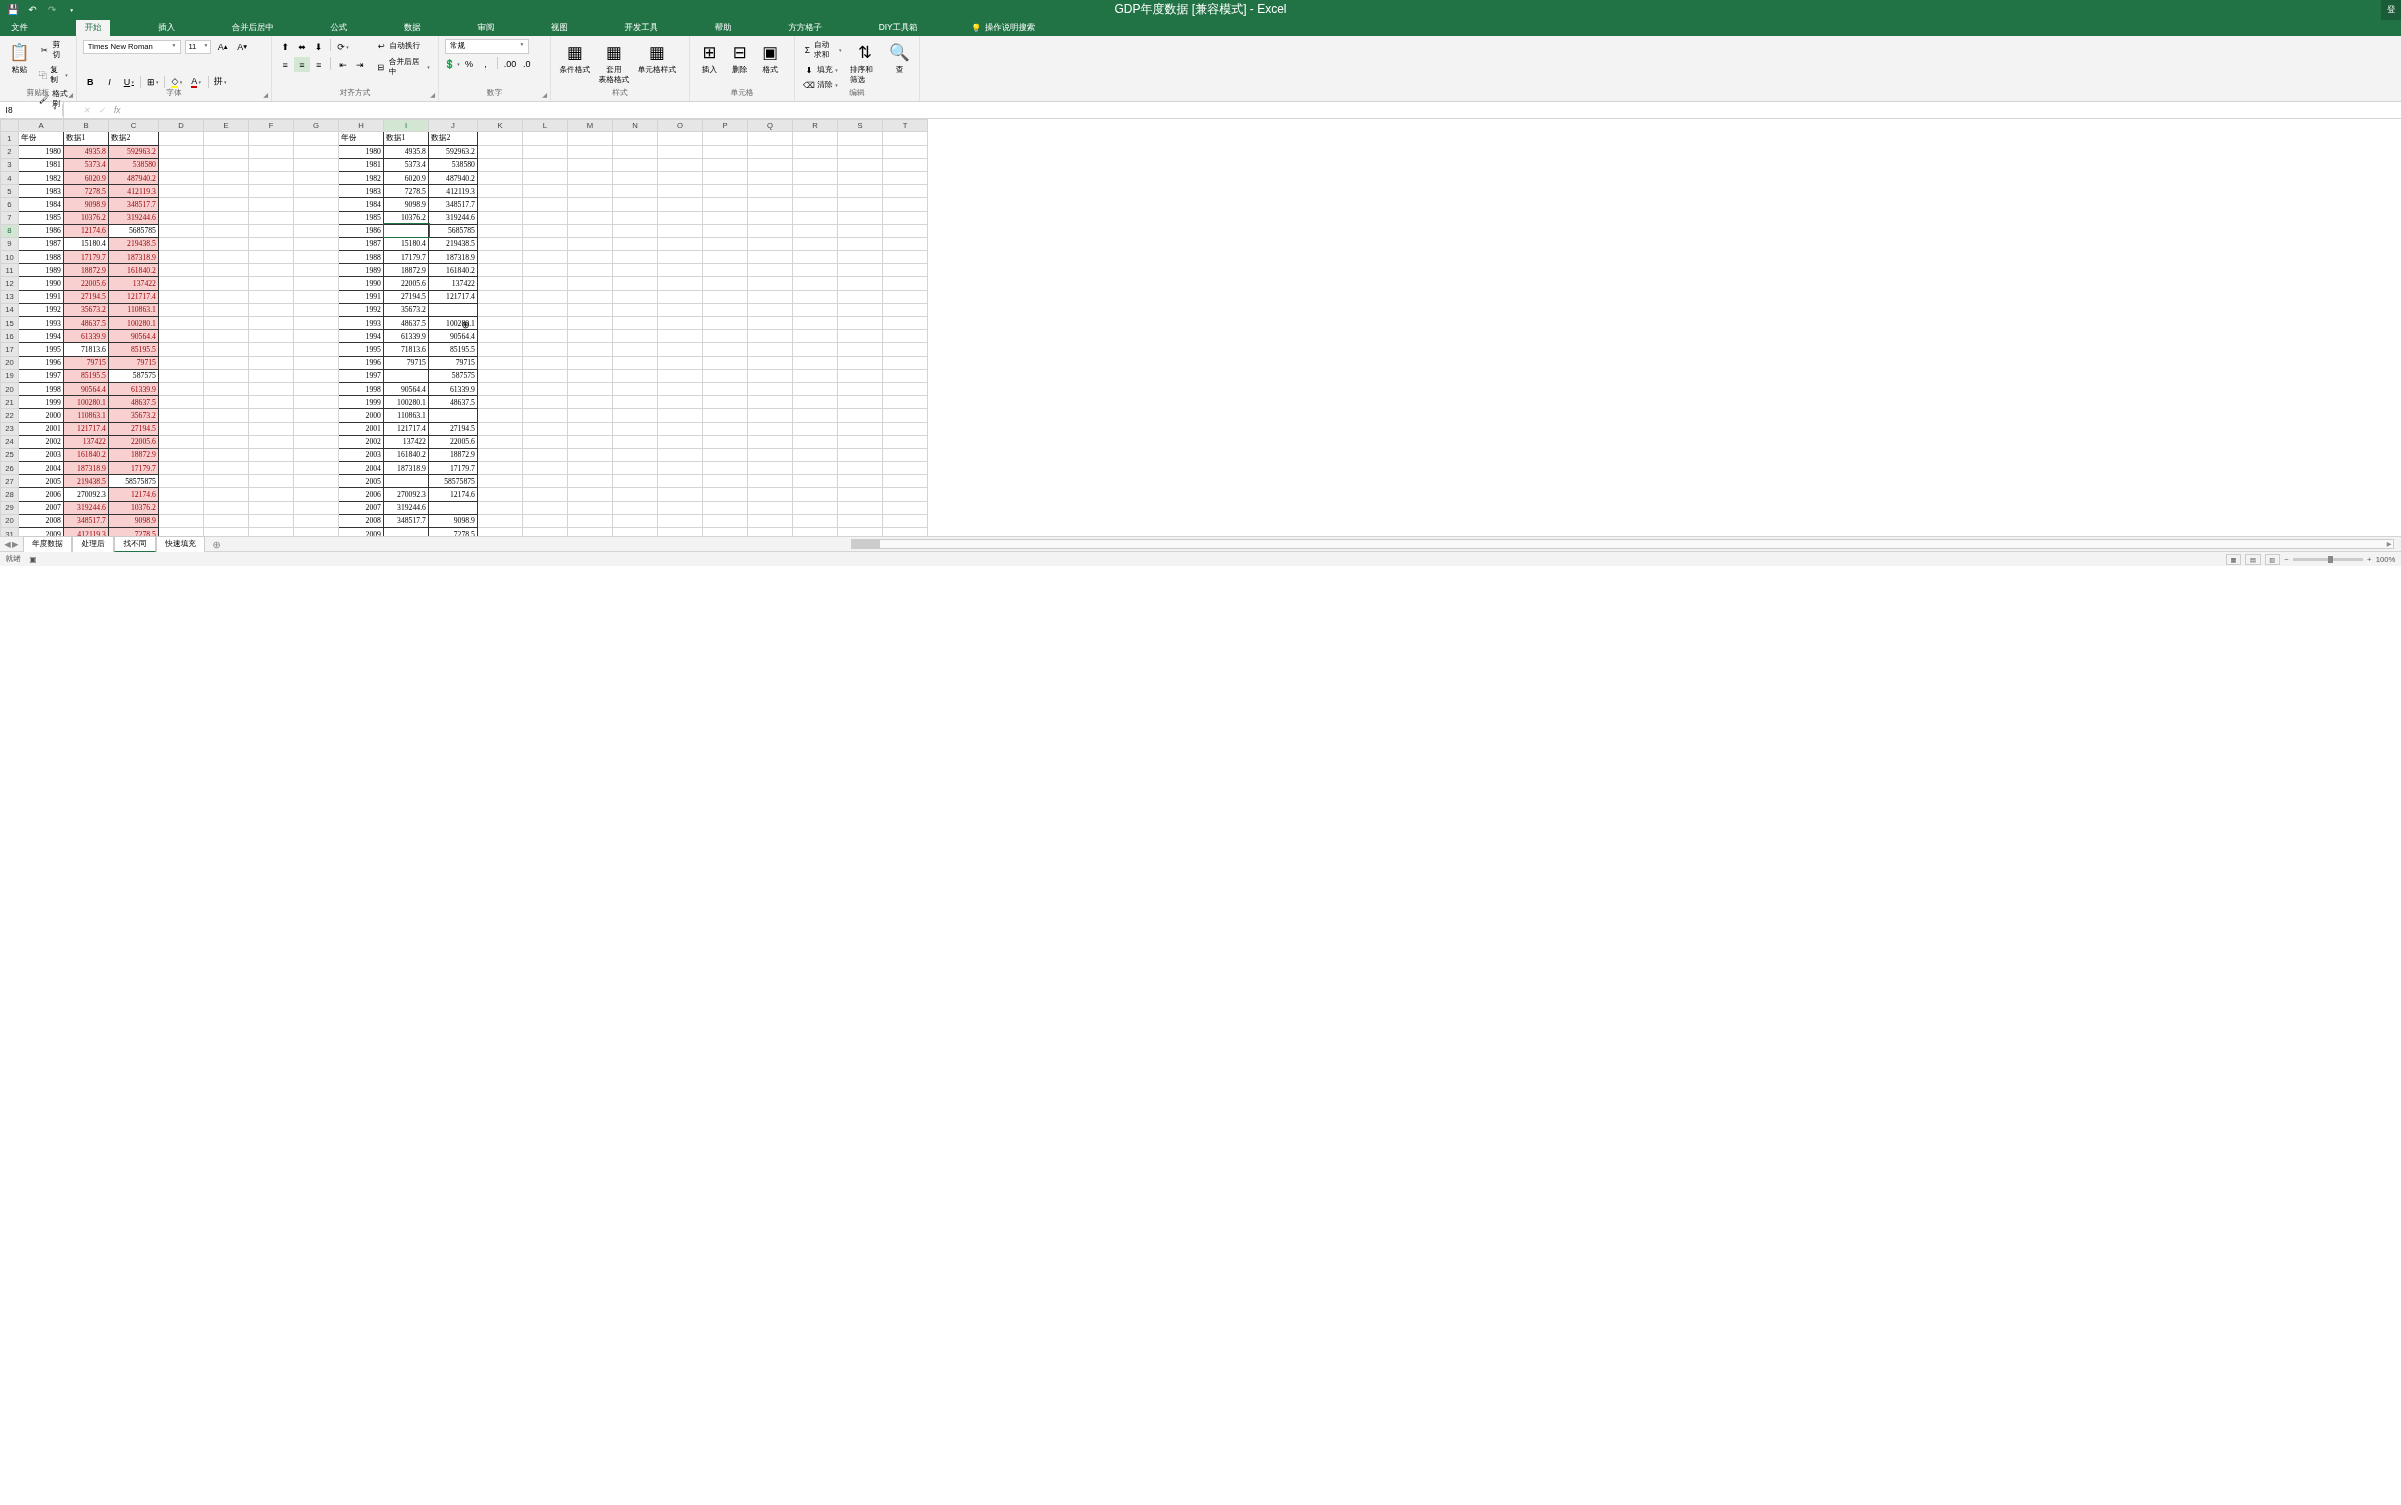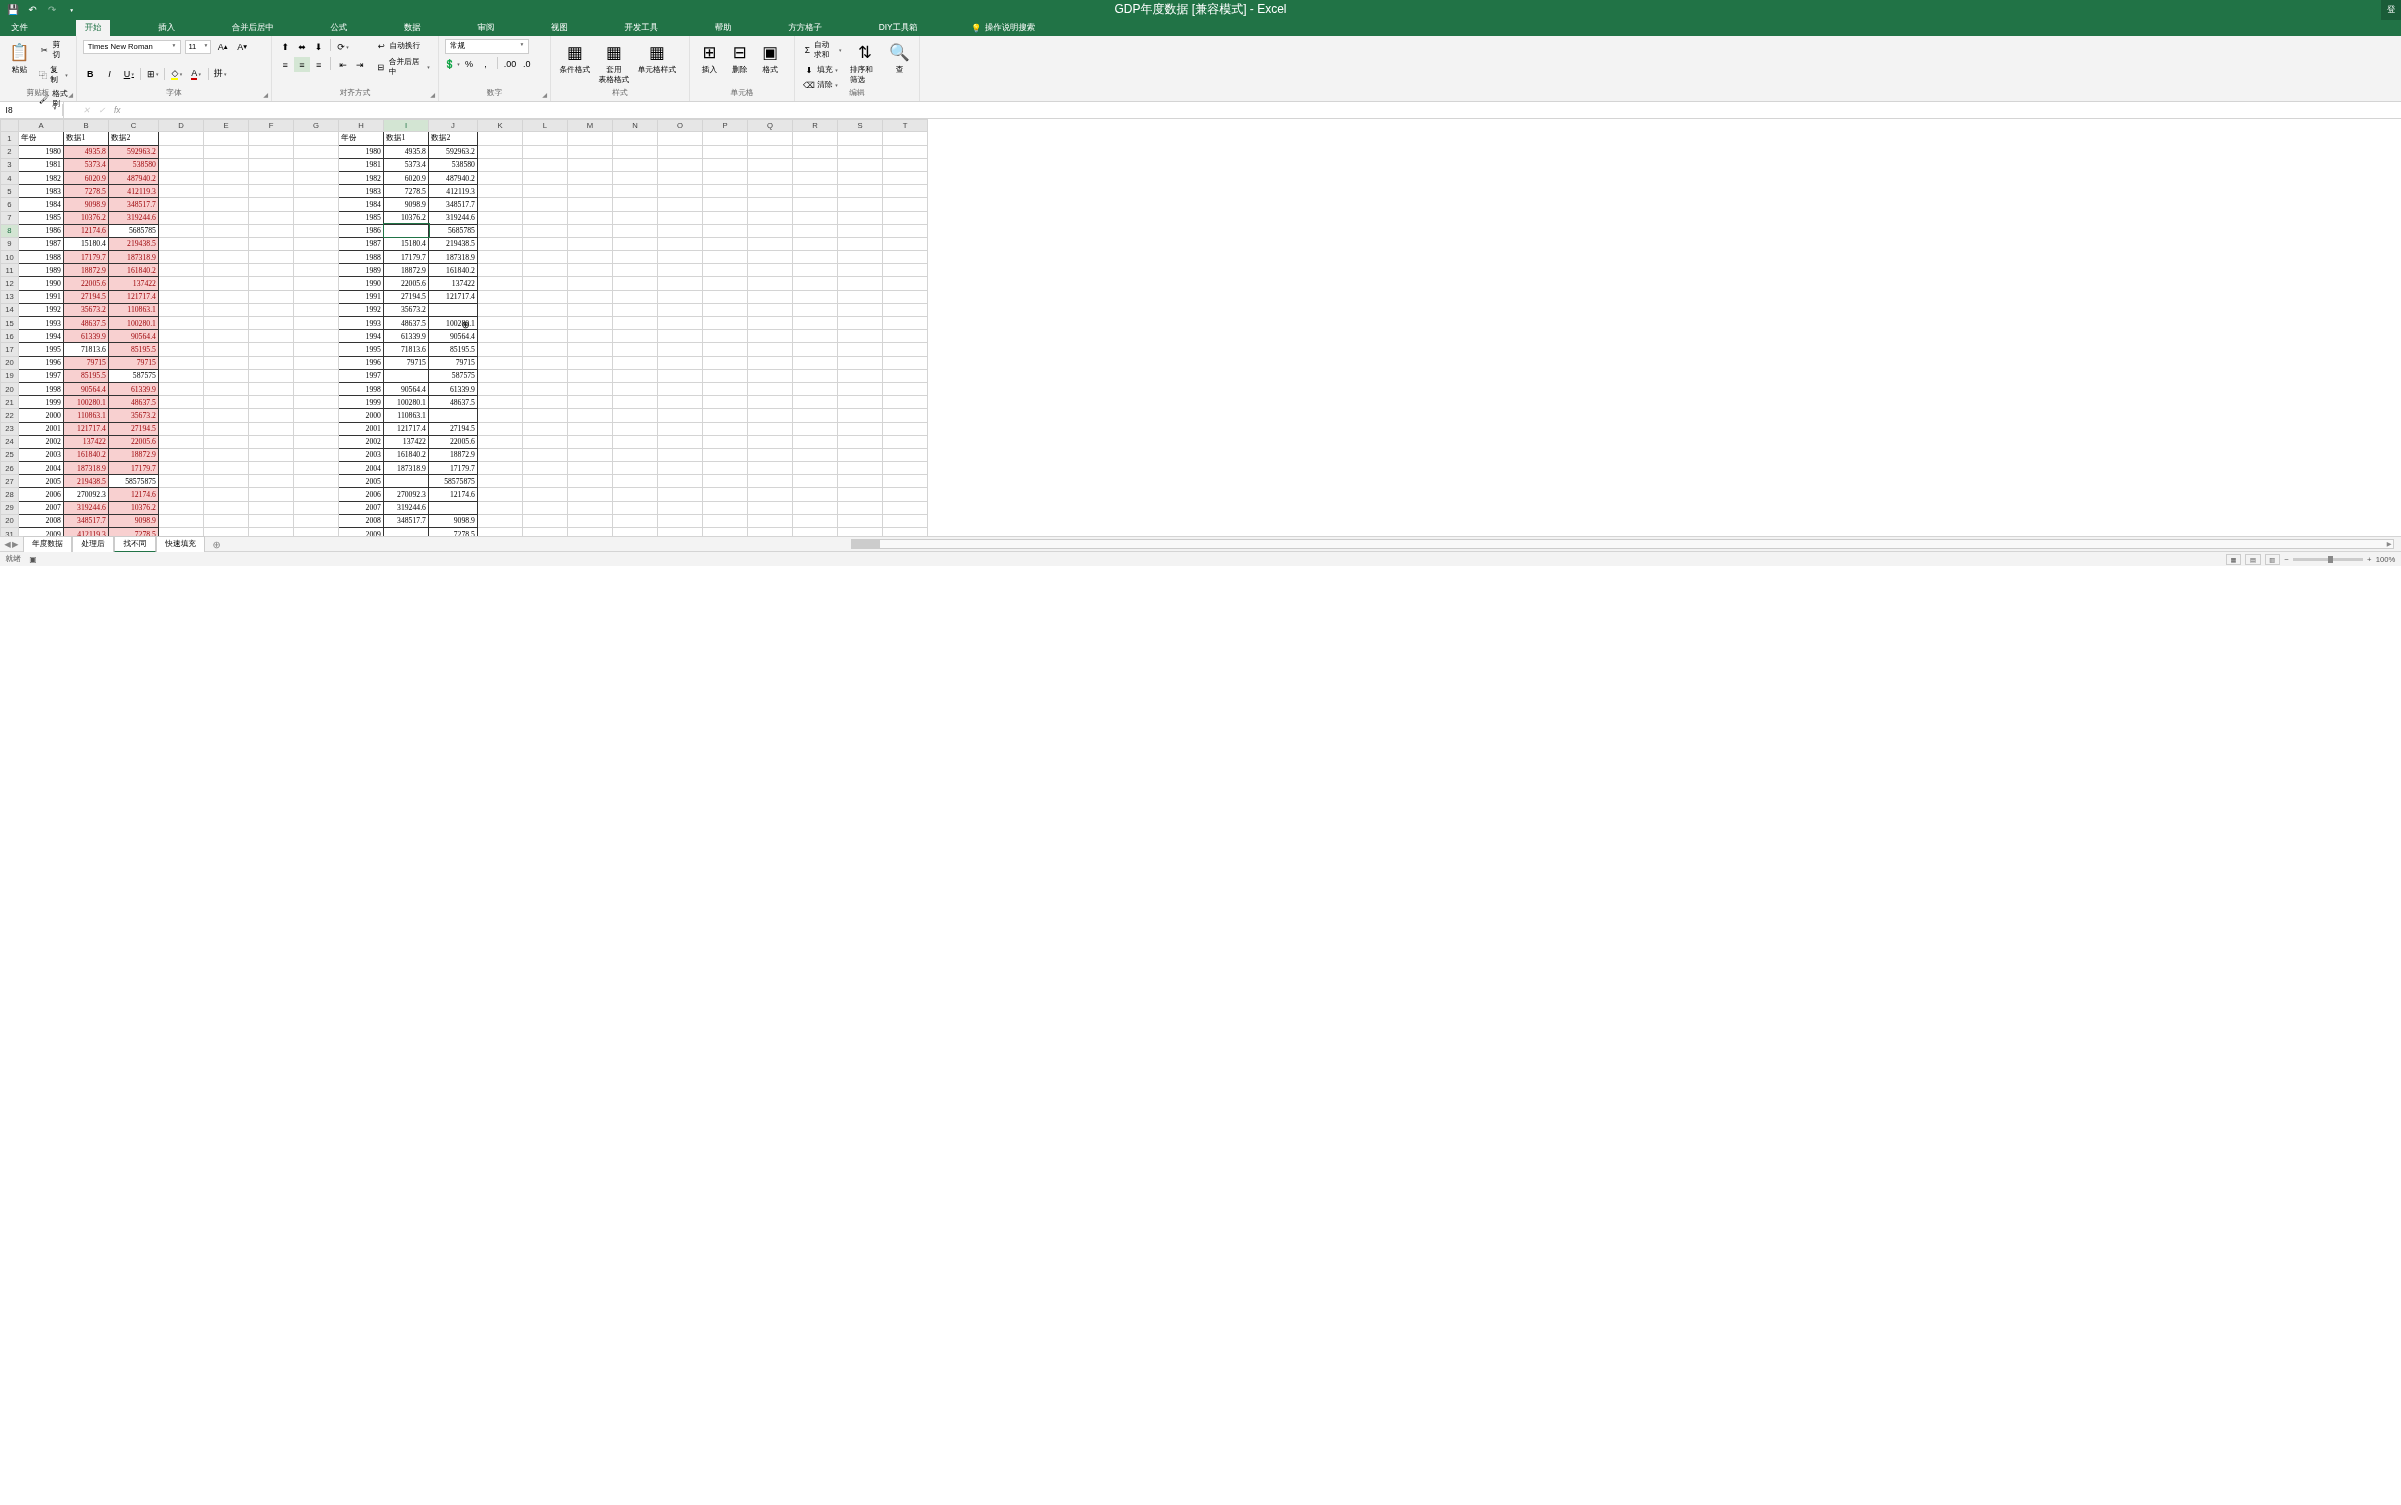--- a/index.html
+++ b/index.html
@@ -23,21 +23,21 @@
 .group-launcher { position: absolute; bottom: 2.8px; right: 2.8px; font-size: 6.3px; color: #888; }
 
 .btn-large { display: flex; flex-direction: column; align-items: center; gap: 1.4px; padding: 2.8px; cursor: pointer; }
 .btn-large-icon { width: 22px; height: 22px; display: flex; align-items: center; justify-content: center; font-size: 16.7px; }
 .btn-large-label { font-size: 7.7px; }
 
 .btn-stack { display: flex; flex-direction: column; gap: 1.4px; }
 .btn-small { display: flex; align-items: center; gap: 2.8px; padding: 1.4px 2.8px; cursor: pointer; font-size: 7.7px; }
 .btn-small-icon { width: 11px; height: 11px; display: flex; align-items: center; justify-content: center; font-size: 8.4px; }
 
-.font-row { display: flex; gap: 4px; align-items: center; margin-bottom: 12px; }
+.font-row { display: flex; gap: 4px; align-items: center; margin-bottom: 20px; }
 .font-name { border: 0.7px solid #ccc; background: #fff; padding: 1.4px 4.2px; width: 98px; font-size: 7.7px; display: flex; justify-content: space-between; }
 .font-size { border: 0.7px solid #ccc; background: #fff; padding: 1.4px 2.8px; width: 26.5px; font-size: 7.7px; display: flex; justify-content: space-between; }
 .btn-icon { width: 15.3px; height: 15.3px; border: 0.7px solid transparent; display: flex; align-items: center; justify-content: center; cursor: pointer; font-size: 9px; }
 .btn-icon.dd::after { content: "▾"; font-size: 4.9px; margin-left: 1.4px; color: #666; }
 
 .number-format { border: 0.7px solid #ccc; background: #fff; padding: 1.4px 4.2px; width: 84px; font-size: 7.7px; display: flex; justify-content: space-between; margin-bottom: 2.8px; text-align: right; }
 
 .namebox-row { display: flex; border-bottom: 0.7px solid #d4d4d4; height: 16.7px; background: #fff; align-items: center; justify-content: flex-end; }
 .namebox { border-right: 0.7px solid #d4d4d4; padding: 1.4px 5.6px; width: 63px; display: flex; justify-content: space-between; font-size: 8.4px; }
 .fx-icons { display: flex; gap: 2.8px; padding: 0 5.6px; color: #999; }

